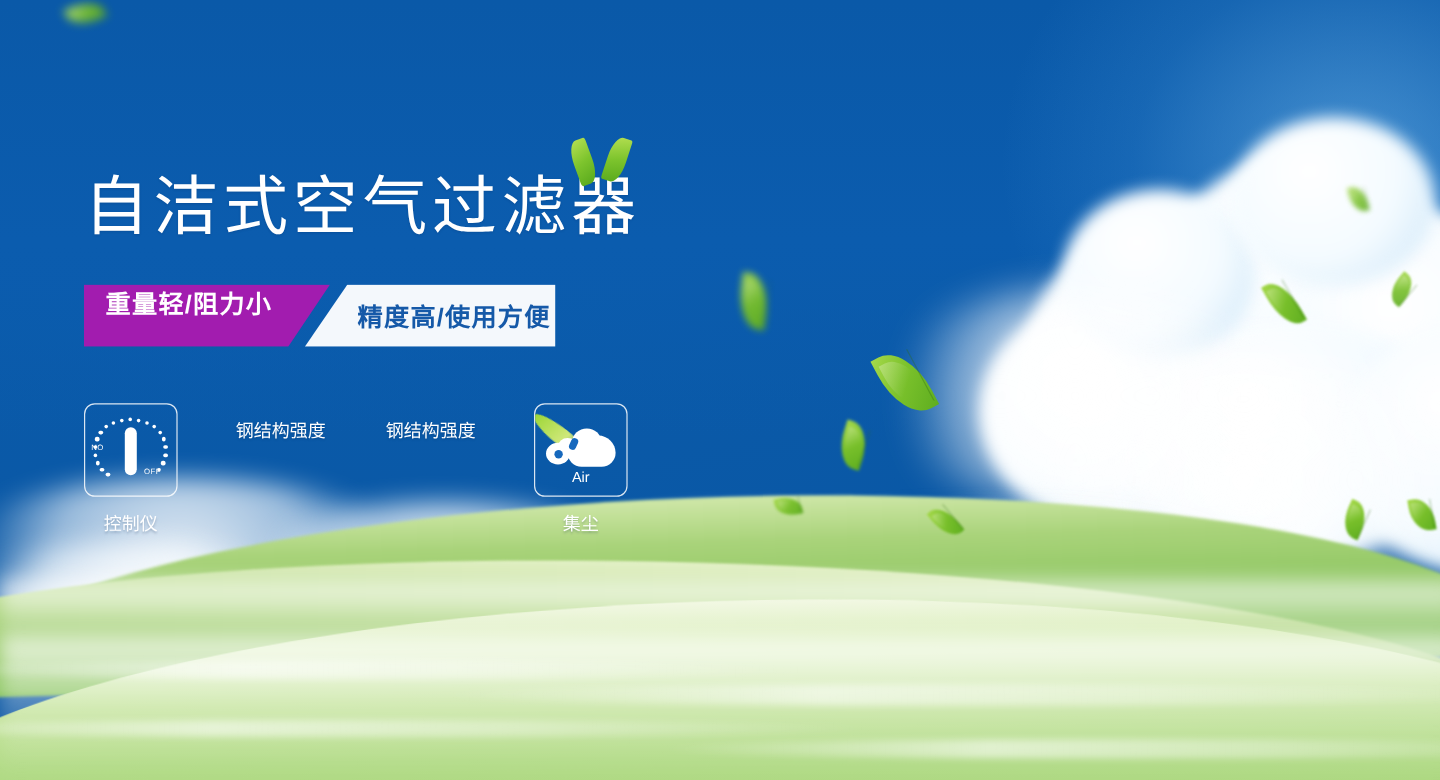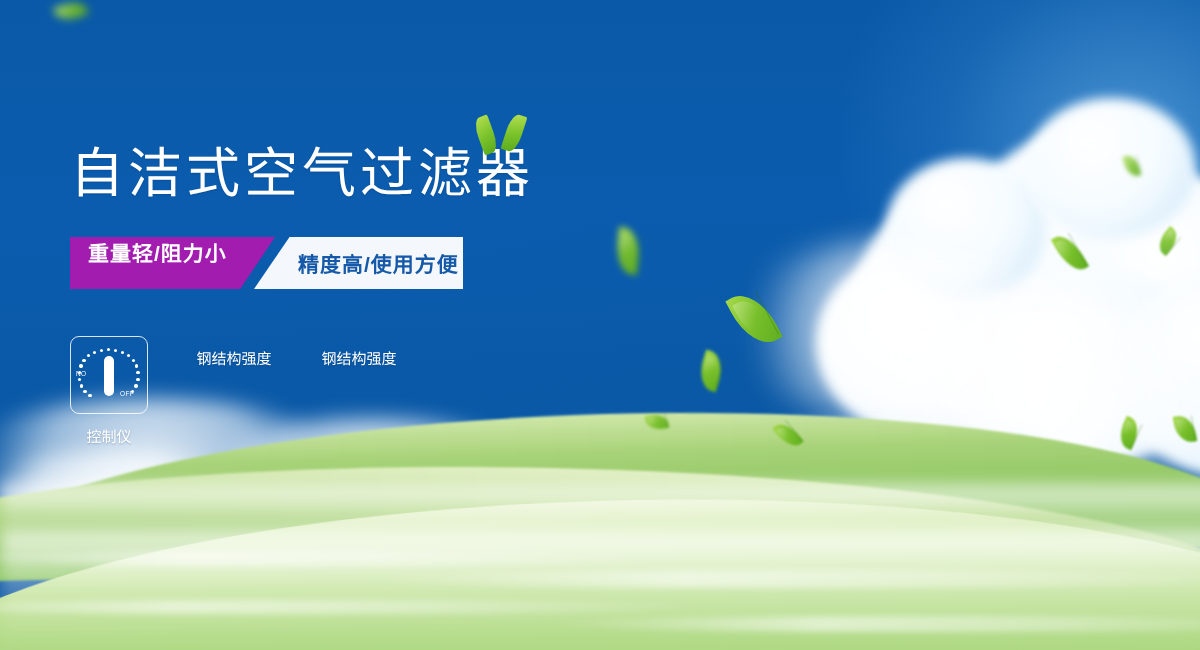--- a/index.html
+++ b/index.html
@@ -356,15 +356,30 @@
 
     <div class="feature">
       <div class="flabel">钢结构强度</div>
     </div>
 
 
     <div class="feature">
       <div class="flabel">钢结构强度</div>
     </div>
 
+    <div class="feature">
+      <div class="fbox">
+        <div class="airicon">
+          <div class="swoosh"></div>
+          <div class="c1"></div>
+          <div class="c2"></div>
+          <div class="c3"></div>
+          <div class="c4"></div>
+          <div class="notch"></div>
+          <div class="notch2"></div>
+          <div class="airtxt">Air</div>
+        </div>
+      </div>
+      <div class="flabel">集尘</div>
+    </div>
 
   </div>
 </div>
 
 </body></html>

